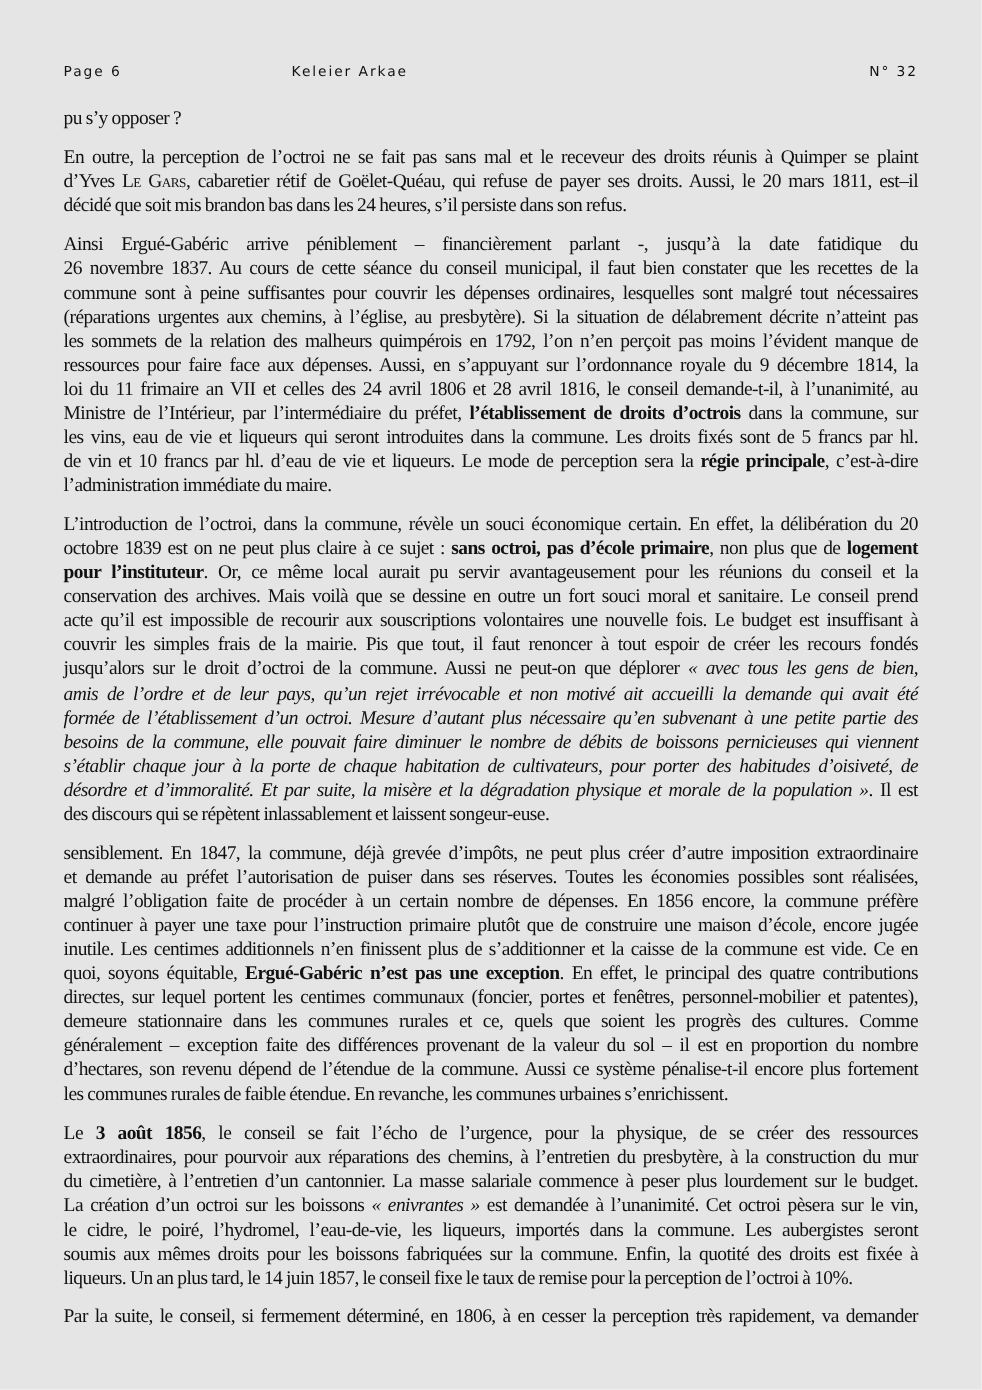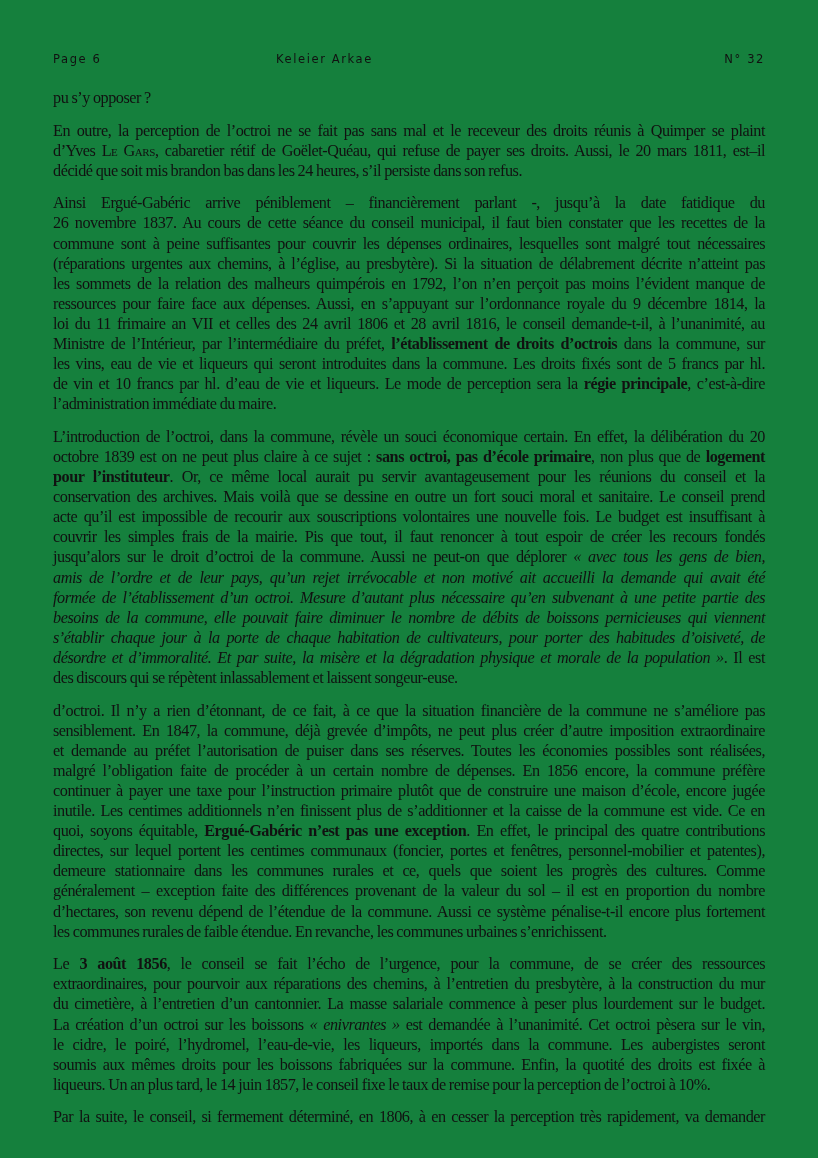--- a/index.html
+++ b/index.html
@@ -1,22 +1,22 @@
 <!DOCTYPE html>
 <html><head>
 <meta charset="utf-8">
 <style>
   html, body { margin: 0; padding: 0; background: #ffffff; }
   body { width: 818px; height: 1158px; position: relative; overflow: hidden; }
-  .page { position: absolute; left: 0; top: 0; width: 818px; height: 1158px; background: #15803d; }
+  .page { position: absolute; left: 0; top: 0; width: 818px; height: 1158px; background: #e5e5e5; }
   .header { position: absolute; top: 52px; left: 53px; width: 712px; height: 18px;
     font-family: "DejaVu Sans", sans-serif; font-size: 11.5px; letter-spacing: 1.6px; color: #111; }
   .header span { position: absolute; top: 0; white-space: nowrap; }
   .h-page { left: 0; }
-  .h-title { left: 190px; margin-left: 33px; }
+  .h-title { left: 190px; }
   .h-num { right: 0; margin-left: 16px; }
   .body { position: absolute; top: 88px; left: 53px; width: 712px;
     font-family: "Liberation Serif", serif; font-size: 16.2px; color: #111; }
   .para { margin: 0 0 12.5px 0; }
   .line { display: block; height: 20.1px; line-height: 20.1px; white-space: nowrap;
     text-align: justify; text-align-last: justify; letter-spacing: -0.45px; word-spacing: -0.5px; }
   .line.last { text-align-last: left; }
   .line b { font-weight: bold; }
   .line i { font-style: italic; }
   .sc { font-variant: small-caps; }
@@ -61,35 +61,34 @@
         <span class="line"><span>couvrir les simples frais de la mairie. Pis que tout, il faut renoncer à tout espoir de créer les recours fondés</span></span>
         <span class="line"><span>jusqu’alors sur le droit d’octroi de la commune. Aussi ne peut-on que déplorer </span><i>« avec tous les gens de bien,</i></span>
         <span class="line"><i>amis de l’ordre et de leur pays, qu’un rejet irrévocable et non motivé ait accueilli la demande qui avait été</i></span>
         <span class="line"><i>formée de l’établissement d’un octroi. Mesure d’autant plus nécessaire qu’en subvenant à une petite partie des</i></span>
         <span class="line"><i>besoins de la commune, elle pouvait faire diminuer le nombre de débits de boissons pernicieuses qui viennent</i></span>
         <span class="line"><i>s’établir chaque jour à la porte de chaque habitation de cultivateurs, pour porter des habitudes d’oisiveté, de</i></span>
         <span class="line"><i>désordre et d’immoralité. Et par suite, la misère et la dégradation physique et morale de la population »</i><span>. Il est</span></span>
         <span class="line last"><span>des discours qui se répètent inlassablement et laissent songeur-euse.</span></span>
       </div>
       <div class="para">
-        <span class="line"><span>d’octroi. Il n’y a rien d’étonnant, de ce fait, à ce que la situation financière de la commune ne s’améliore pas</span></span>
         <span class="line"><span>sensiblement. En 1847, la commune, déjà grevée d’impôts, ne peut plus créer d’autre imposition extraordinaire</span></span>
         <span class="line"><span>et demande au préfet l’autorisation de puiser dans ses réserves. Toutes les économies possibles sont réalisées,</span></span>
         <span class="line"><span>malgré l’obligation faite de procéder à un certain nombre de dépenses. En 1856 encore, la commune préfère</span></span>
         <span class="line"><span>continuer à payer une taxe pour l’instruction primaire plutôt que de construire une maison d’école, encore jugée</span></span>
         <span class="line"><span>inutile. Les centimes additionnels n’en finissent plus de s’additionner et la caisse de la commune est vide. Ce en</span></span>
         <span class="line"><span>quoi, soyons équitable, </span><b>Ergué-Gabéric n’est pas une exception</b><span>. En effet, le principal des quatre contributions</span></span>
         <span class="line"><span>directes, sur lequel portent les centimes communaux (foncier, portes et fenêtres, personnel-mobilier et patentes),</span></span>
         <span class="line"><span>demeure stationnaire dans les communes rurales et ce, quels que soient les progrès des cultures. Comme</span></span>
         <span class="line"><span>généralement – exception faite des différences provenant de la valeur du sol – il est en proportion du nombre</span></span>
         <span class="line"><span>d’hectares, son revenu dépend de l’étendue de la commune. Aussi ce système pénalise-t-il encore plus fortement</span></span>
         <span class="line last"><span>les communes rurales de faible étendue. En revanche, les communes urbaines s’enrichissent.</span></span>
       </div>
       <div class="para">
-        <span class="line"><span>Le </span><b>3 août 1856</b><span>, le conseil se fait l’écho de l’urgence, pour la commune, de se créer des ressources</span></span>
+        <span class="line"><span>Le </span><b>3 août 1856</b><span>, le conseil se fait l’écho de l’urgence, pour la physique, de se créer des ressources</span></span>
         <span class="line"><span>extraordinaires, pour pourvoir aux réparations des chemins, à l’entretien du presbytère, à la construction du mur</span></span>
         <span class="line"><span>du cimetière, à l’entretien d’un cantonnier. La masse salariale commence à peser plus lourdement sur le budget.</span></span>
         <span class="line"><span>La création d’un octroi sur les boissons </span><i>« enivrantes »</i><span> est demandée à l’unanimité. Cet octroi pèsera sur le vin,</span></span>
         <span class="line"><span>le cidre, le poiré, l’hydromel, l’eau-de-vie, les liqueurs, importés dans la commune. Les aubergistes seront</span></span>
         <span class="line"><span>soumis aux mêmes droits pour les boissons fabriquées sur la commune. Enfin, la quotité des droits est fixée à</span></span>
         <span class="line last"><span>liqueurs. Un an plus tard, le 14 juin 1857, le conseil fixe le taux de remise pour la perception de l’octroi à 10%.</span></span>
       </div>
       <div class="para">
         <span class="line"><span>Par la suite, le conseil, si fermement déterminé, en 1806, à en cesser la perception très rapidement, va demander</span></span>
       </div>

